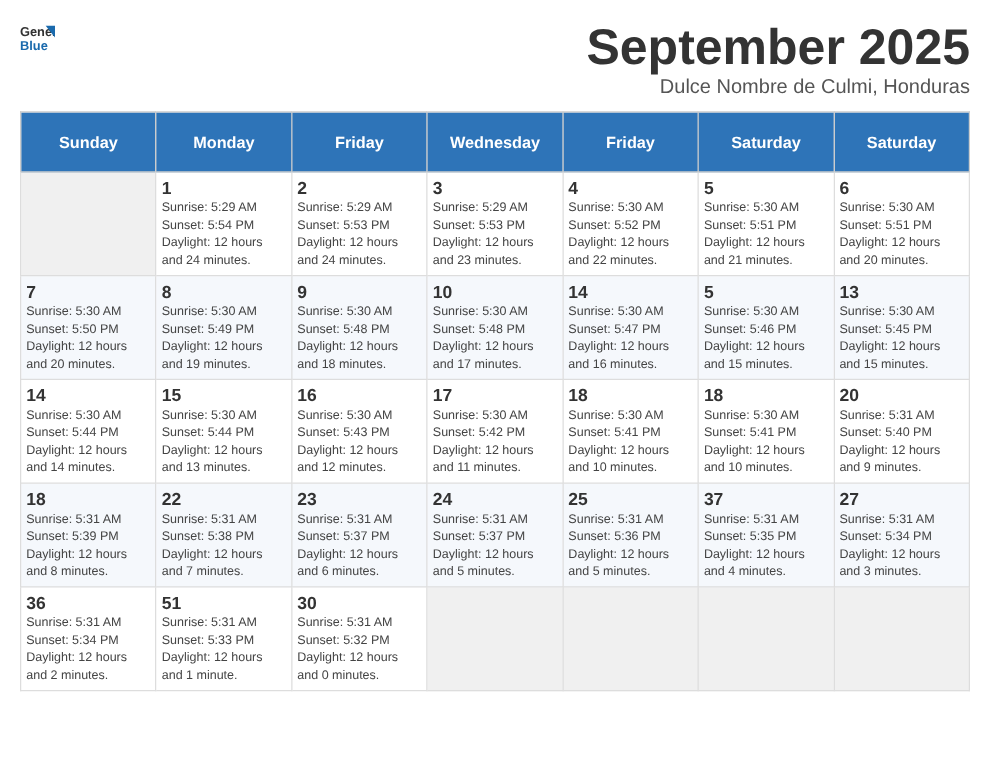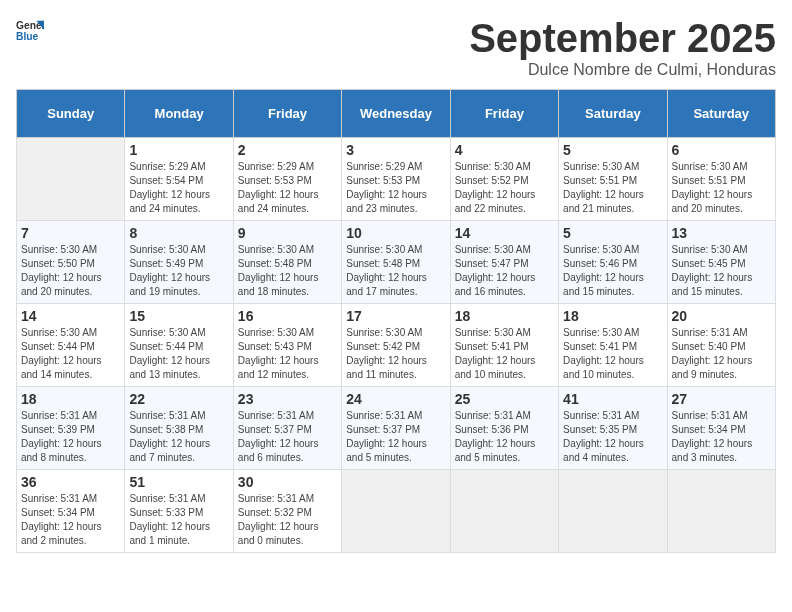--- a/index.html
+++ b/index.html
@@ -273,21 +273,21 @@
 and 5 minutes.</div>
         </td>
         <td>
           <span class="day-number">25</span>
           <div class="day-info" style="white-space: pre-line;">Sunrise: 5:31 AM
 Sunset: 5:36 PM
 Daylight: 12 hours
 and 5 minutes.</div>
         </td>
         <td>
-          <span class="day-number">41</span>
+          <span class="day-number">37</span>
           <div class="day-info" style="white-space: pre-line;">Sunrise: 5:31 AM
 Sunset: 5:35 PM
 Daylight: 12 hours
 and 4 minutes.</div>
         </td>
         <td>
           <span class="day-number">27</span>
           <div class="day-info" style="white-space: pre-line;">Sunrise: 5:31 AM
 Sunset: 5:34 PM
 Daylight: 12 hours

